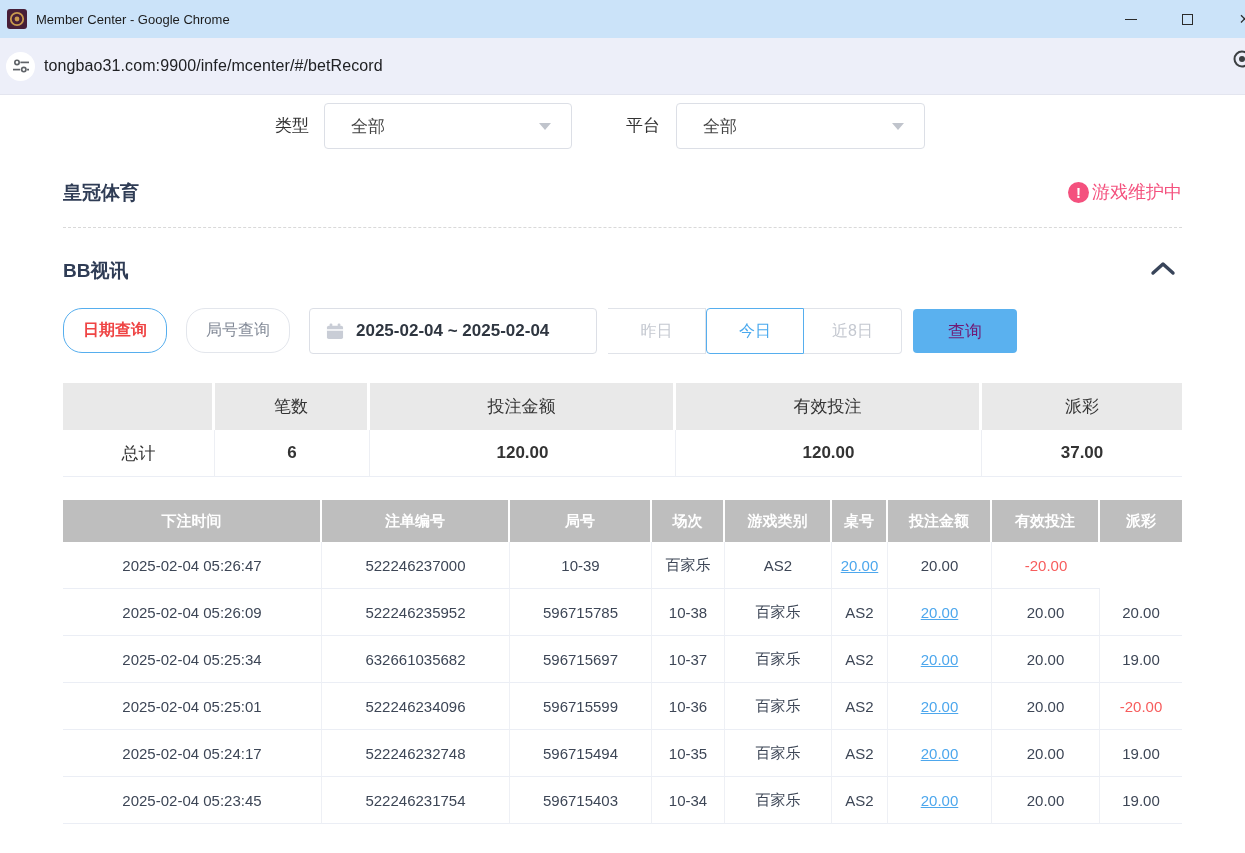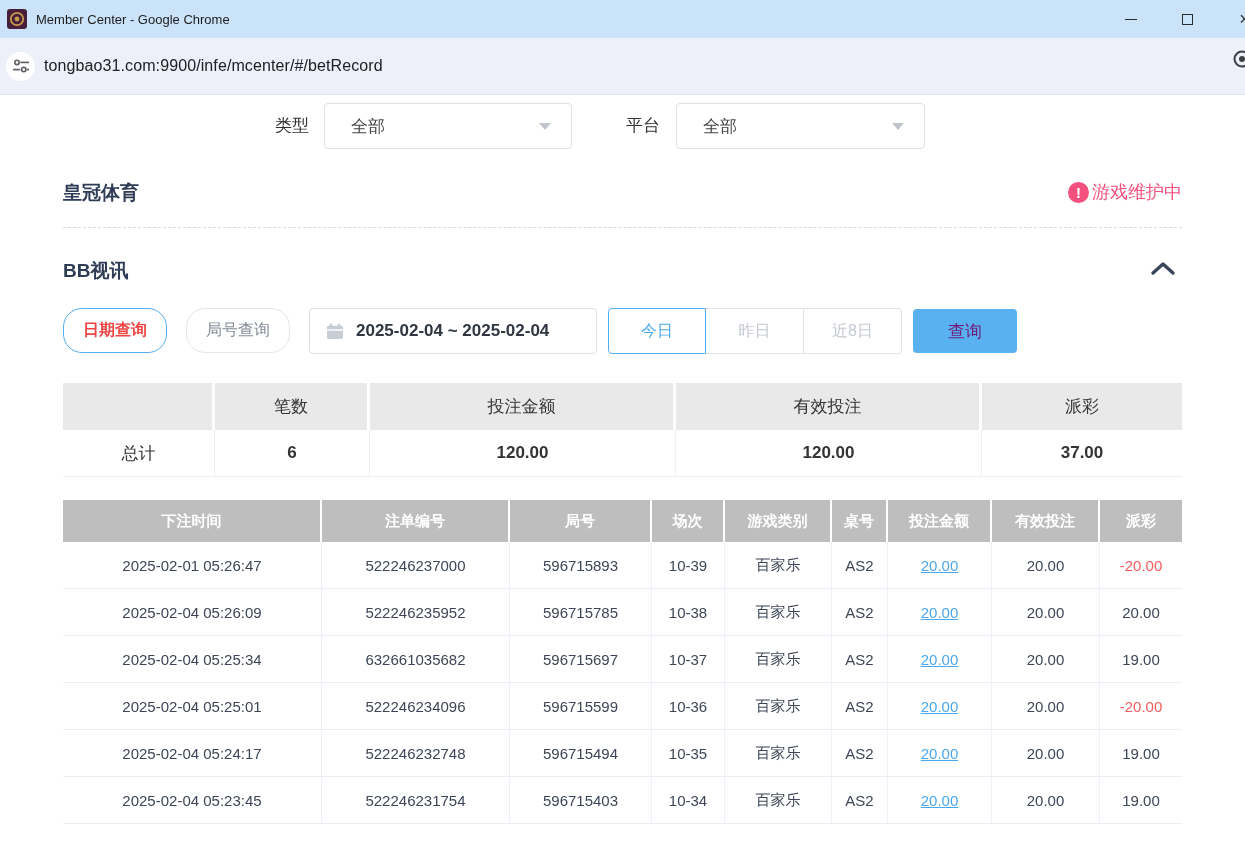--- a/index.html
+++ b/index.html
@@ -154,25 +154,25 @@
   <div class="abs date-box" style="left:309px; top:213px; width:288px;">
     <svg width="18" height="17" viewBox="0 0 20 19">
       <rect x="1" y="3" width="18" height="15" rx="2" fill="#c9cdd6"></rect>
       <rect x="4" y="0.5" width="3" height="5" rx="1.2" fill="#c9cdd6"></rect>
       <rect x="13" y="0.5" width="3" height="5" rx="1.2" fill="#c9cdd6"></rect>
       <rect x="1" y="7" width="18" height="1.6" fill="#fff"></rect>
     </svg>
     <span class="date-text">2025-02-04 ~ 2025-02-04</span>
   </div>
   <div class="abs seg-group" style="left:608px; top:213px;">
+    <div class="seg seg-idle">
+        <span>昨日</span>
+      </div>
     <div class="seg seg-active">
         <span>今日</span>
-      </div>
-    <div class="seg seg-idle">
-        <span>昨日</span>
       </div>
     <div class="seg seg-idle seg-last">
         <span>近8日</span>
       </div>
   </div>
   <div class="abs search-btn" style="left:913px; top:214px;">
     <span>查询</span>
   </div>
 
   <div class="abs sum-table" style="left:63px; top:288px;">
@@ -199,23 +199,22 @@
       <div class="bet-head-cell">局号</div>
       <div class="bet-head-cell">场次</div>
       <div class="bet-head-cell">游戏类别</div>
       <div class="bet-head-cell">桌号</div>
       <div class="bet-head-cell">投注金额</div>
       <div class="bet-head-cell">有效投注</div>
       <div class="bet-head-cell">派彩</div>
     </div>
 
     <div class="bet-row">
-      <div class="bet-cell">2025-02-01 05:26:47</div>
+      <div class="bet-cell">2025-02-04 05:26:47</div>
       <div class="bet-cell">522246237000</div>
-      <div class="bet-cell">596715893</div>
       <div class="bet-cell">10-39</div>
       <div class="bet-cell">百家乐</div>
       <div class="bet-cell">AS2</div>
       <div class="bet-cell">
           <span class="bet-link">20.00</span>
         </div>
       <div class="bet-cell">20.00</div>
       <div class="bet-cell neg">-20.00</div>
     </div>
     <div class="bet-row">

